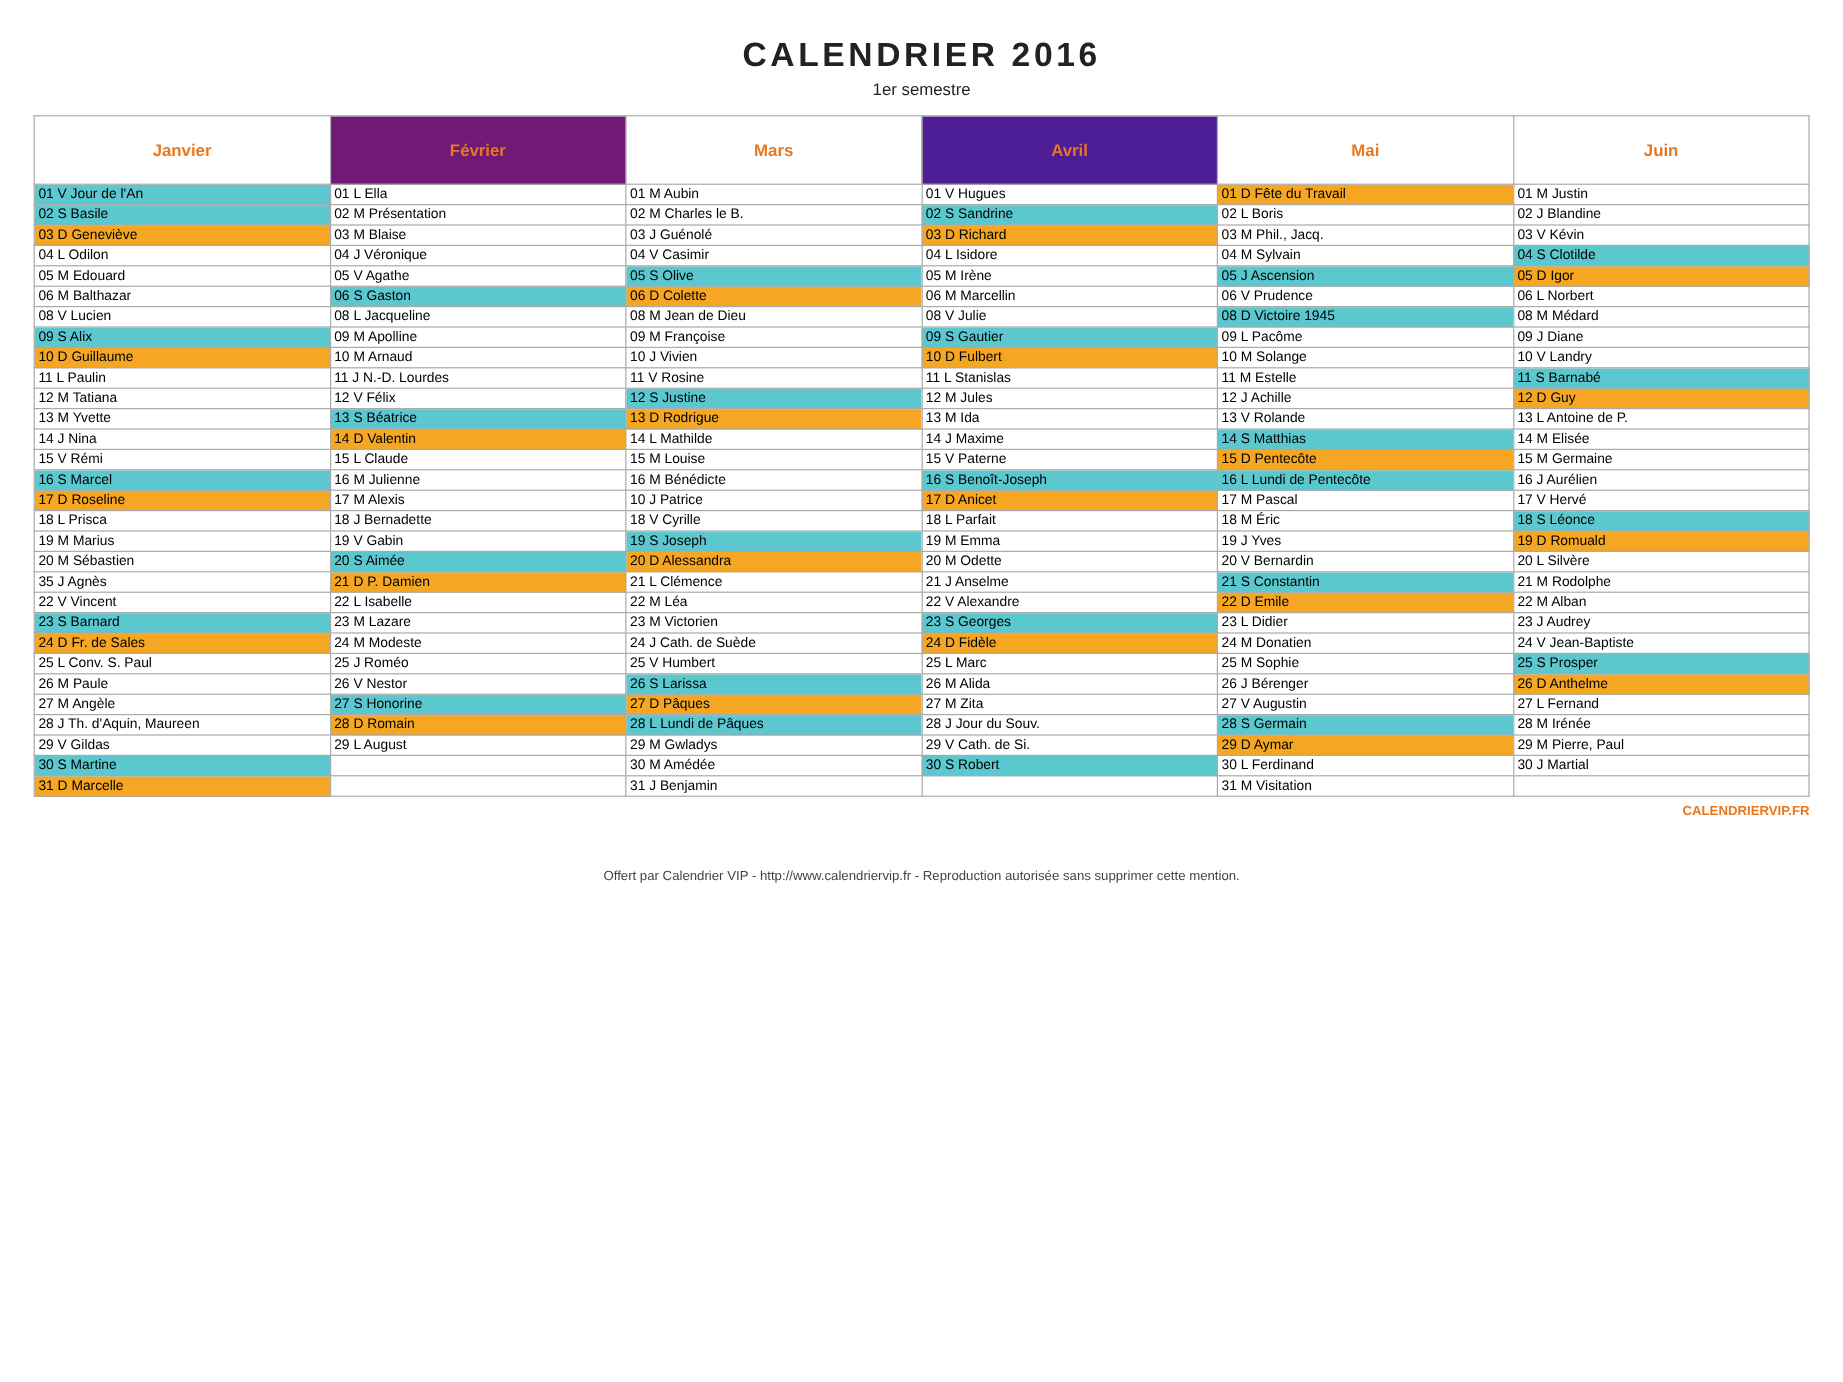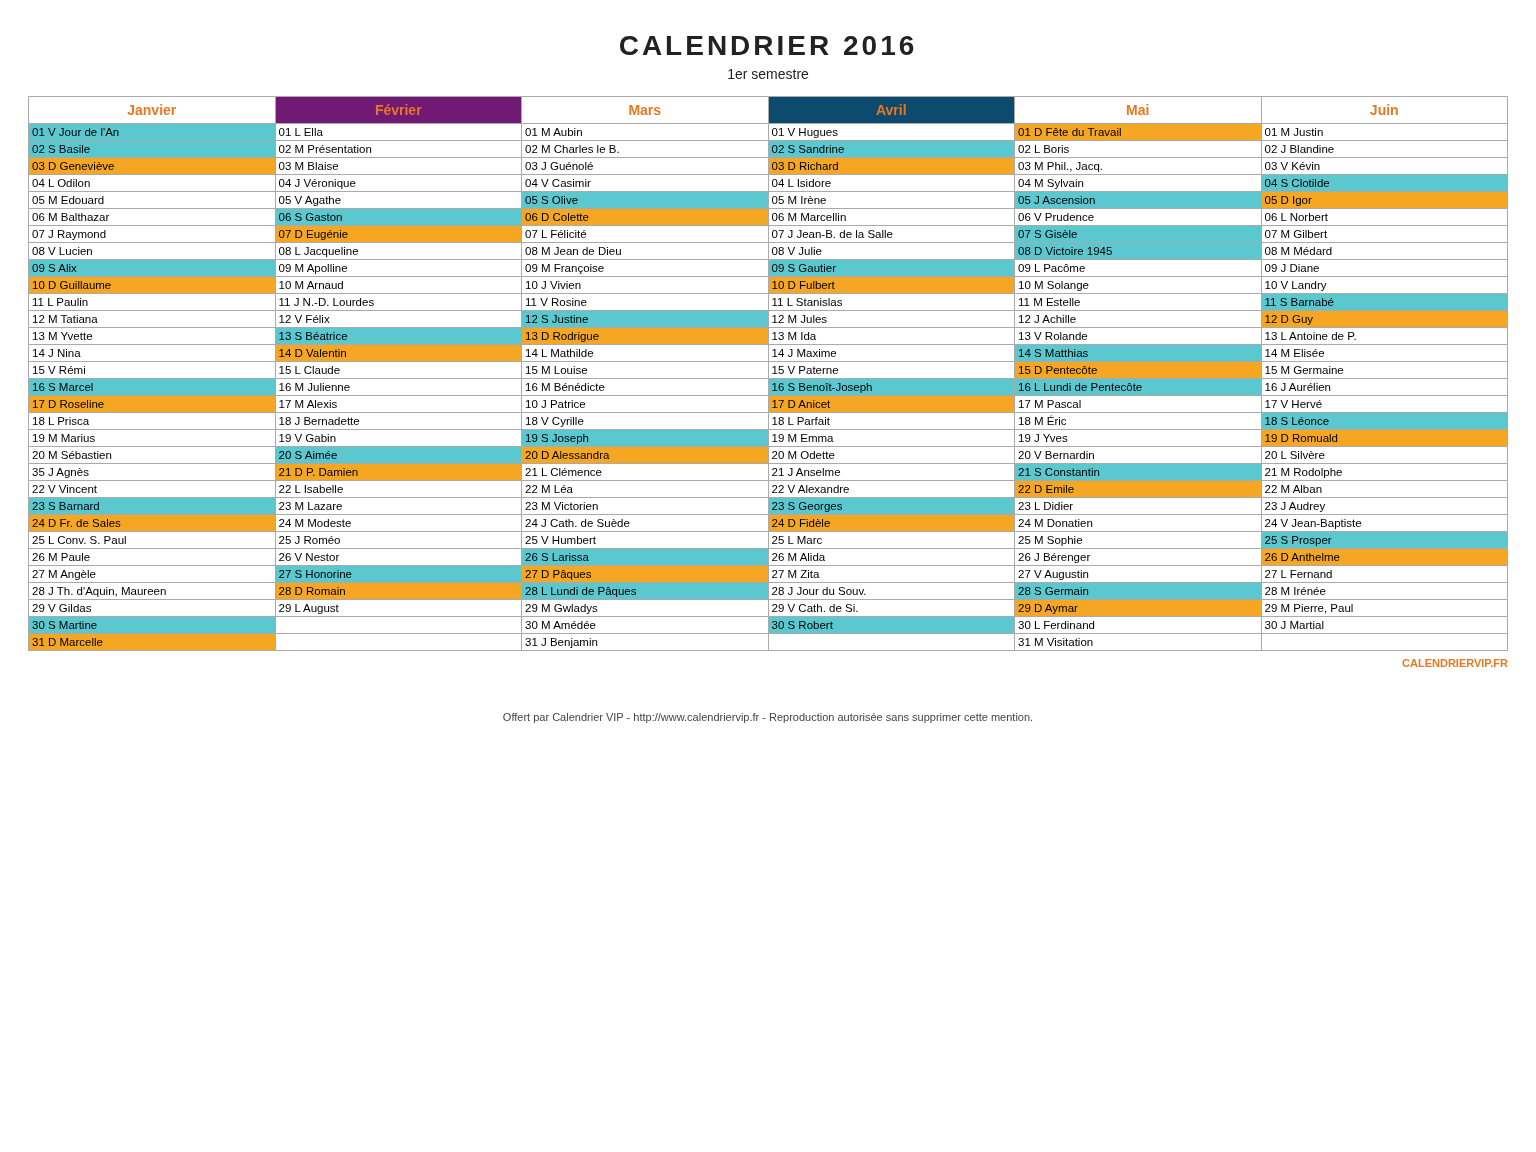--- a/index.html
+++ b/index.html
@@ -24,21 +24,21 @@
       font-size: 14px;
       color: #222;
       margin-bottom: 14px;
     }
     .calendar-table {
       border-collapse: collapse;
       width: 1480px;
       font-size: 11.5px;
     }
     .calendar-table th {
-      padding: 5px 4px;
+      padding: 20px 4px;
       font-weight: bold;
       font-size: 14px;
       text-align: center;
       border: 1px solid #aaa;
     }
     .calendar-table td {
       padding: 1px 3px;
       border: 1px solid #aaa;
       white-space: nowrap;
       height: 17px;
@@ -47,21 +47,21 @@
     .col-jan { width: 220px; }
     .col-feb { width: 220px; }
     .col-mar { width: 220px; }
     .col-apr { width: 220px; }
     .col-may { width: 220px; }
     .col-jun { width: 220px; border-radius: 10px; }
 
     .th-jan { color: #e87820; background: #fff; }
     .th-feb { color: #e87820; background: #701a75; }
     .th-mar { color: #e87820; background: #fff; }
-    .th-apr { color: #e87820; background: #0c4a6e; margin-left: 32px; }
+    .th-apr { color: #e87820; background: #4c1d95; margin-left: 32px; }
     .th-may { color: #e87820; background: #fff; }
     .th-jun { color: #e87820; background: #fff; }
 
     
     .bg-orange { background-color: #f5a623 !important; }
     .bg-teal { background-color: #5bc8d0 !important; }
     .bg-white { background-color: #fff !important; }
 
     .footer-brand {
       color: #e87820;
@@ -138,28 +138,20 @@
       </tr>
       <tr>
         <td class="bg-white">06 M  Balthazar</td>
         <td class="bg-teal">06 S  Gaston</td>
         <td class="bg-orange">06 D  Colette</td>
         <td class="bg-white">06 M  Marcellin</td>
         <td class="bg-white">06 V  Prudence</td>
         <td class="bg-white">06 L  Norbert</td>
       </tr>
       <tr>
-        <td class="bg-white">07 J  Raymond</td>
-        <td class="bg-orange">07 D  Eugénie</td>
-        <td class="bg-white">07 L  Félicité</td>
-        <td class="bg-white">07 J  Jean-B. de la Salle</td>
-        <td class="bg-teal">07 S  Gisèle</td>
-        <td class="bg-white">07 M  Gilbert</td>
-      </tr>
-      <tr>
         <td class="bg-white">08 V  Lucien</td>
         <td class="bg-white">08 L  Jacqueline</td>
         <td class="bg-white">08 M  Jean de Dieu</td>
         <td class="bg-white">08 V  Julie</td>
         <td class="bg-teal">08 D  Victoire 1945</td>
         <td class="bg-white">08 M  Médard</td>
       </tr>
       <tr>
         <td class="bg-teal">09 S  Alix</td>
         <td class="bg-white">09 M  Apolline</td>

